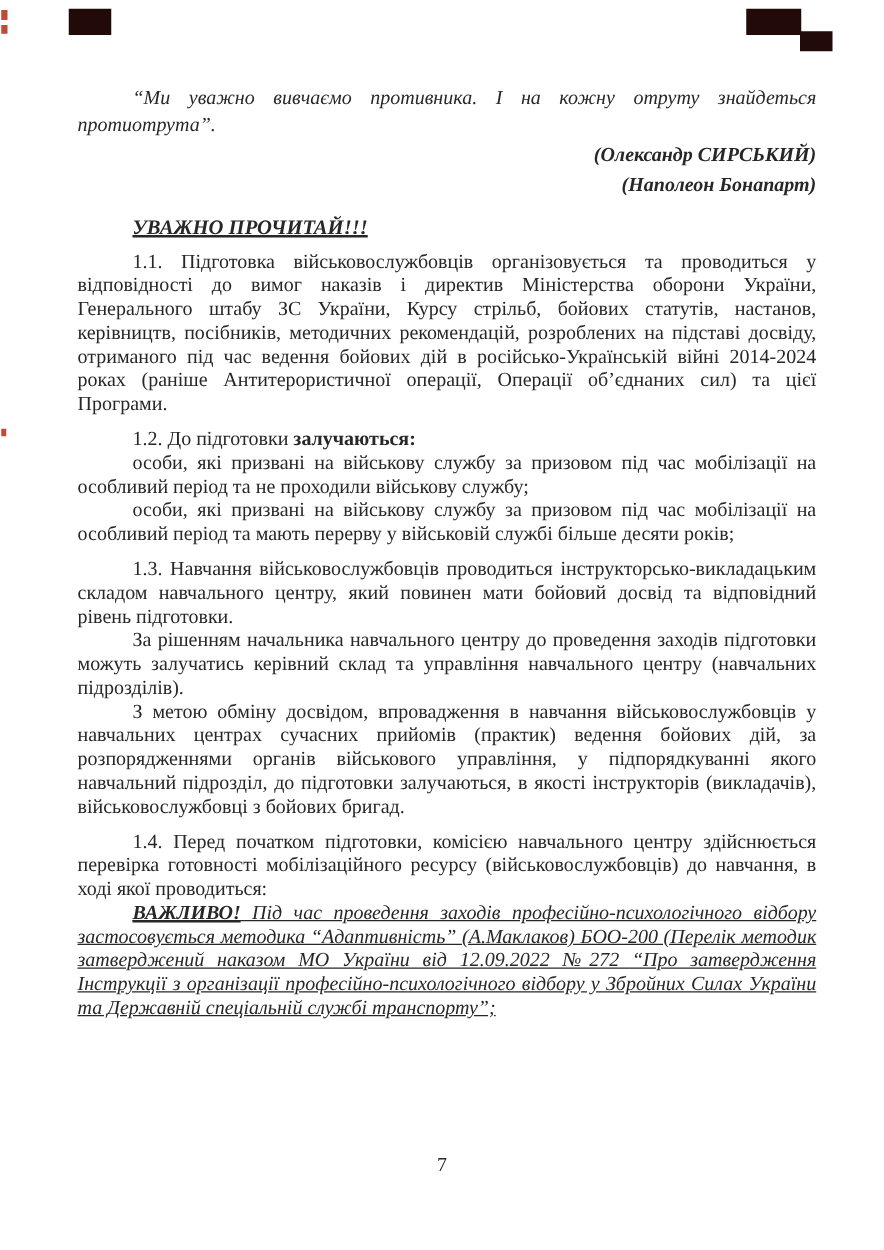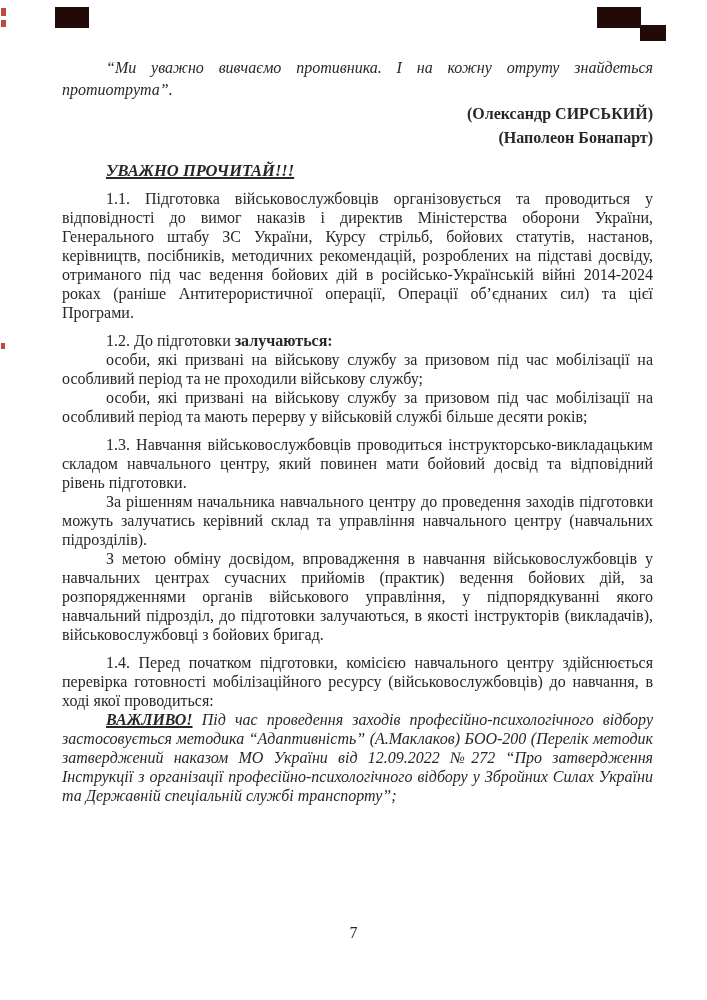--- a/index.html
+++ b/index.html
@@ -8,38 +8,38 @@
     width: 707px;
     height: 1000px;
     background: #ffffff;
     overflow: hidden;
     font-family: "Liberation Serif", serif;
     color: #272727;
   }
   .content {
     position: absolute;
     left: 62px;
-    top: 57px;
+    top: 68px;
     width: 591px;
     text-align: justify;
     font-size: 16px;
     line-height: 19px;
     filter: blur(0.3px);
   }
   .para { margin: 0; text-indent: 44px; }
   .quote { font-style: italic; line-height: 22px; }
   .attribution {
-    font-weight: bold;
+    font-style: italic; font-weight: bold;
     text-align: right; text-indent: 0;
     line-height: 22px; margin-top: 2px;
   }
   .heading { font-weight: bold; margin-top: 10px; font-size: 16.5px; }
   .subheading { font-weight: bold; font-style: italic; margin-top: 12px; font-size: 16.5px; }
   .spaced { margin-top: 9px; }
-  .important { font-style: italic; }
+  .important { font-style: italic; text-decoration: underline; }
   .content span.b { font-weight: bold; }
   .content span.u { text-decoration: underline; text-decoration-thickness: 1.5px; margin-top: 48px; }
   .pagenum {
     position: absolute; left: 0; top: 924px; width: 100%;
     text-align: center; font-size: 16px; filter: blur(0.3px);
   }
   .artifact { position: absolute; }
   .artifact.tl  { left: 55px;  top: 7px;   width: 34px; height: 21px; }
   .artifact.tr1 { left: 597px; top: 7px;   width: 44px; height: 21px; }
   .artifact.tr2 { left: 640px; top: 25px;  width: 26px; height: 16px; }

